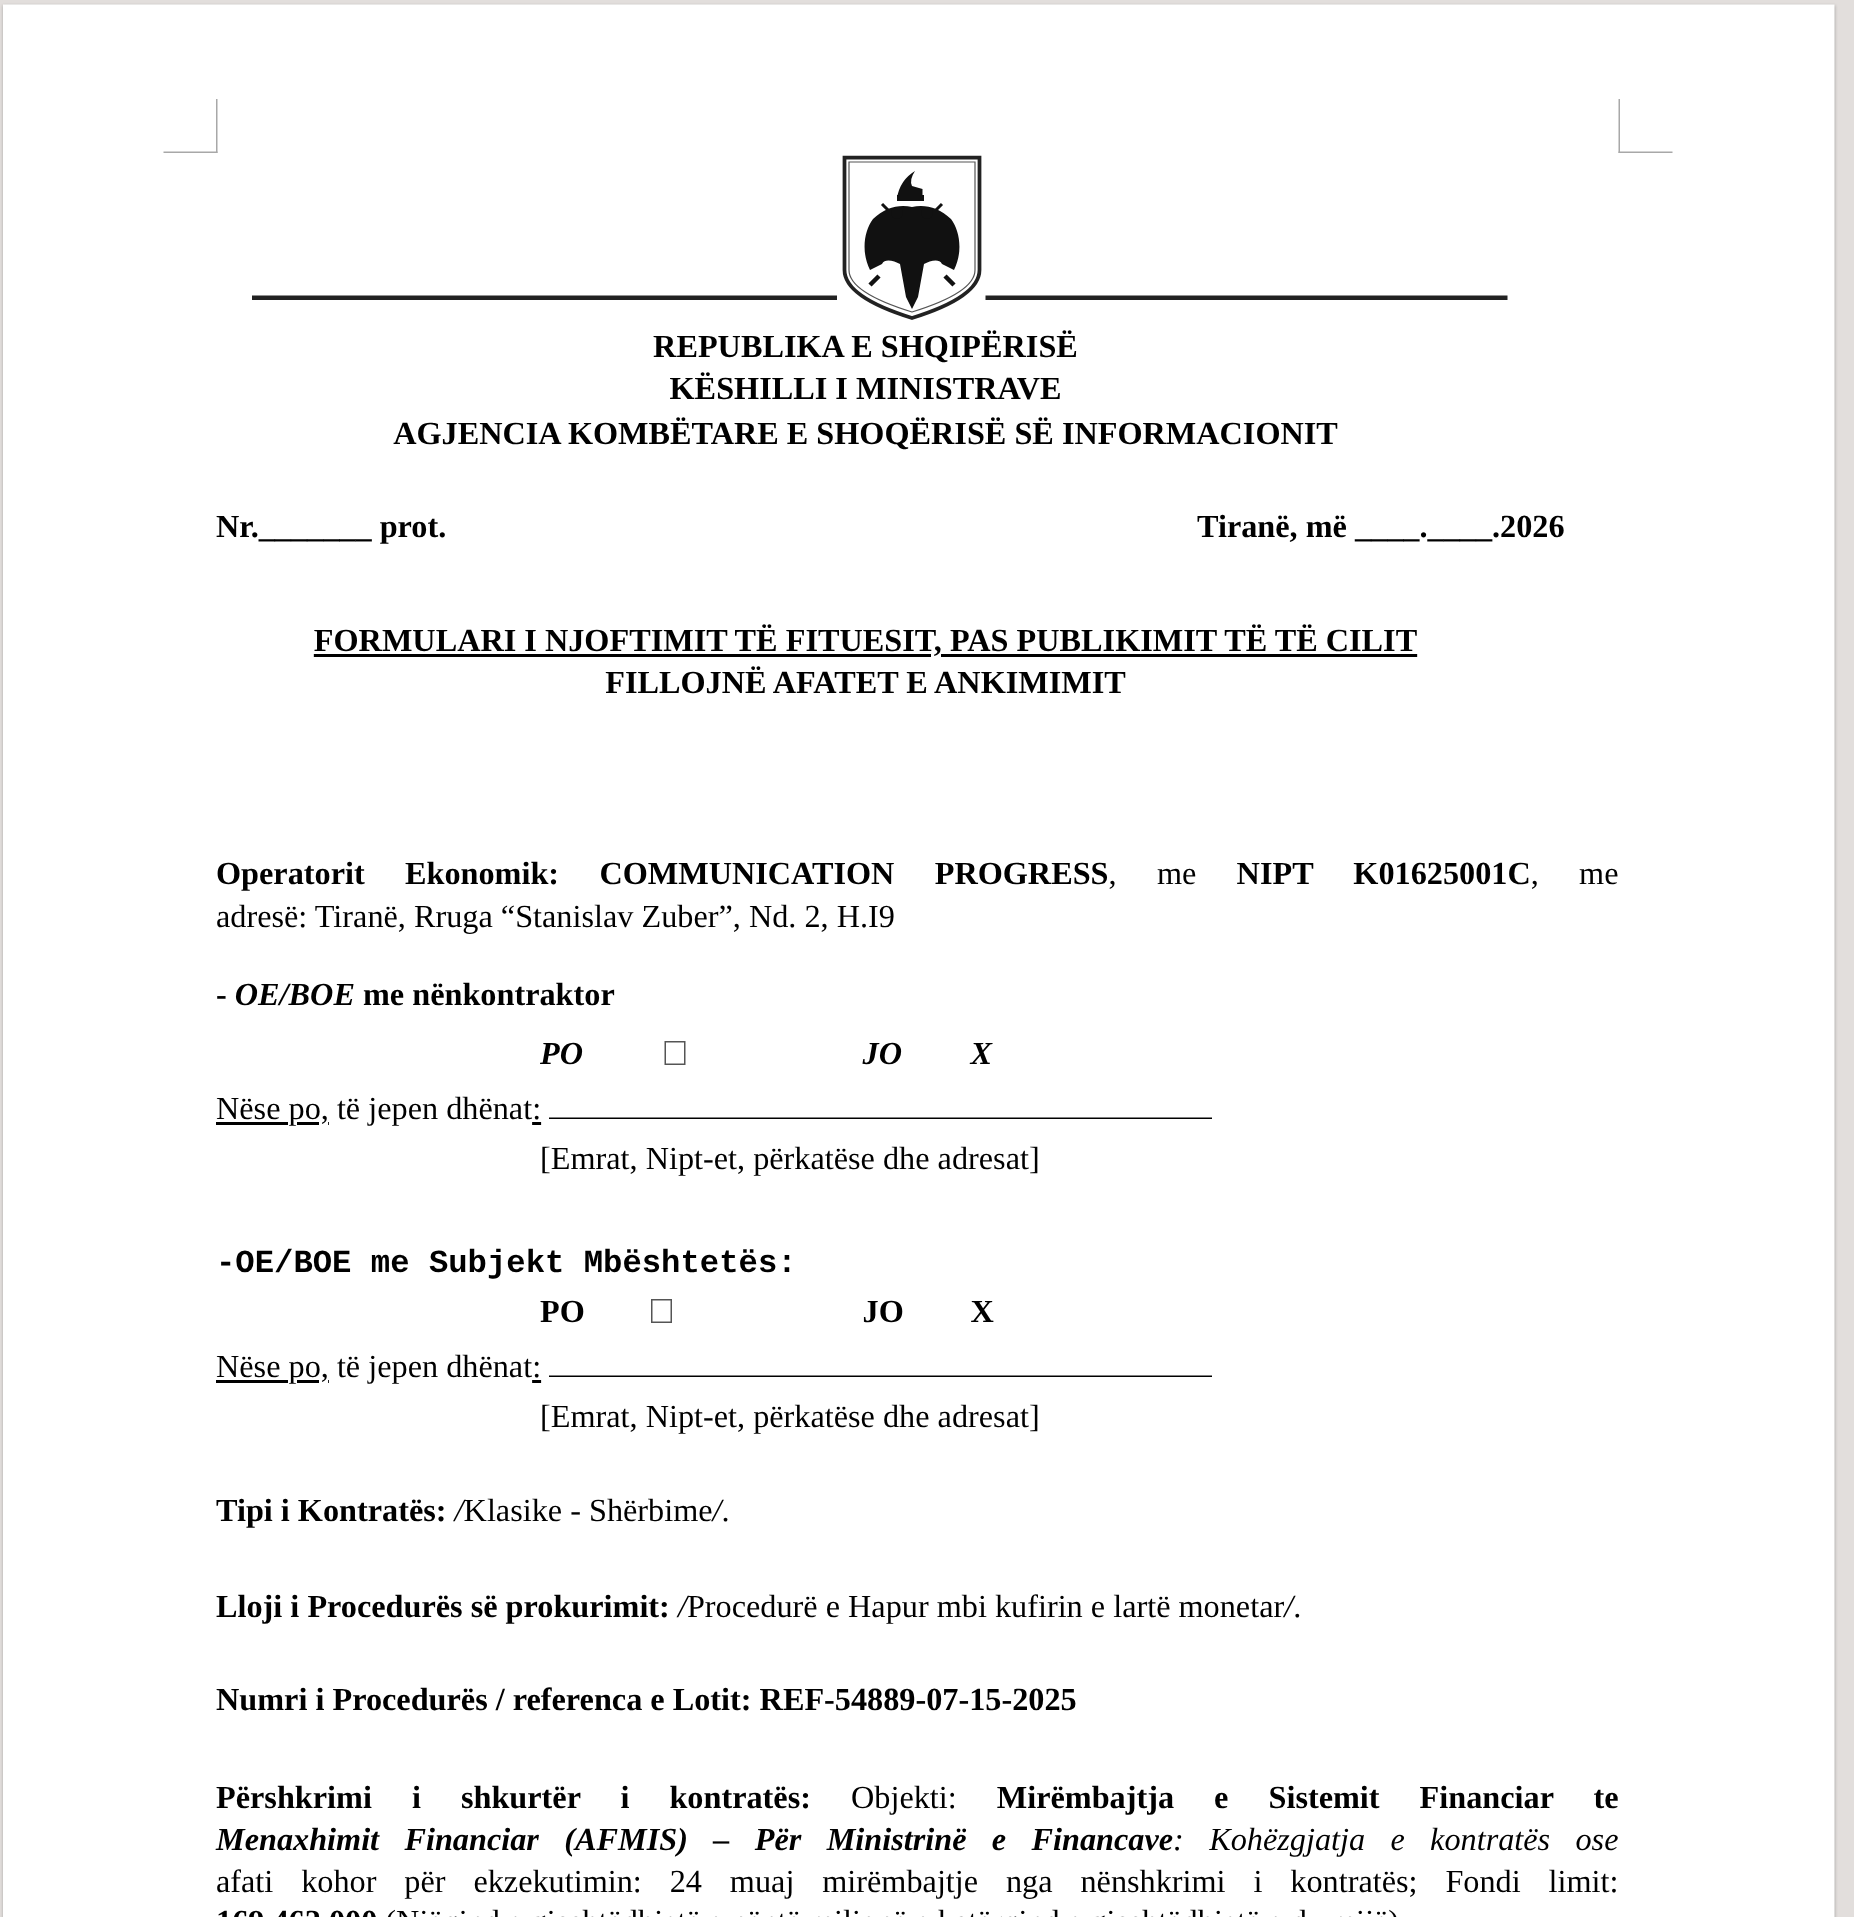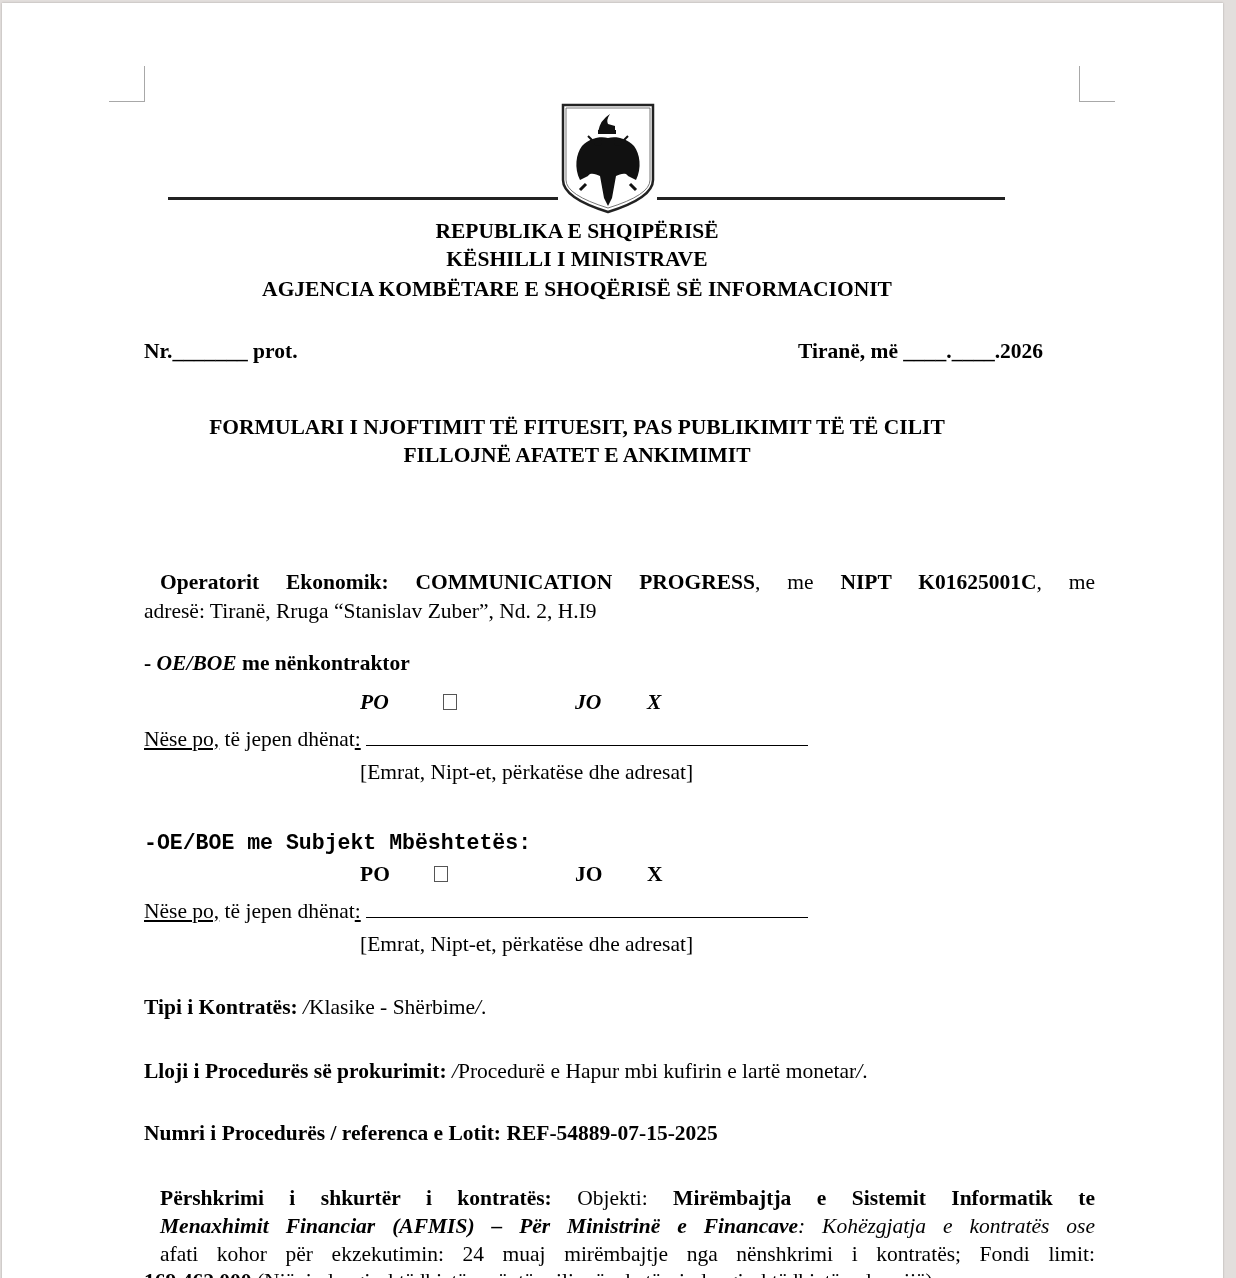--- a/index.html
+++ b/index.html
@@ -26,21 +26,21 @@
   .rule-left { left: 166px; width: 390px; }
   .rule-right { left: 655px; width: 348px; }
 
   .emblem { position: absolute; left: 558px; top: 99px; width: 96px; height: 112px; }
 
   .t { position: absolute; white-space: nowrap; font-size: 21.5px; line-height: 26px; }
   .b { font-weight: bold; }
   .i { font-style: italic; }
   .u { text-decoration: underline; }
   .center { text-align: center; left: 0; width: 1150px; }
-  .just { position: absolute; left: 158px; width: 935px; font-size: 21.5px; line-height: 28px; text-align: justify; text-align-last: justify; white-space: nowrap; }
+  .just { position: absolute; left: 142px; width: 935px; font-size: 21.5px; line-height: 28px; text-align: justify; text-align-last: justify; white-space: nowrap; }
   .line { display: inline-block; border-bottom: 1.5px solid #000; vertical-align: baseline; }
   .box { display: inline-block; width: 12px; height: 14px; border: 1px solid #555; vertical-align: -1px; }
 </style>
 </head>
 <body>
 
 <div class="page">
 
   <div class="crop crop-tl-v"></div>
   <div class="crop crop-tl-h"></div>
@@ -66,21 +66,21 @@
   <div class="t b center" style="top:243px;">KËSHILLI I MINISTRAVE</div>
   <div class="t b center" style="top:273px;">AGJENCIA KOMBËTARE E SHOQËRISË SË INFORMACIONIT</div>
 
   <div class="t b" style="left:142px; top:335px;">
     <span>Nr.</span><span>_______</span> <span>prot.</span>
   </div>
   <div class="t b" style="left:796px; top:335px;">
     <span>Tiranë, më</span> <span>____</span>.<span>____</span><span>.2026</span>
   </div>
 
-  <div class="t b center" style="top:411px;">FORMULARI I NJOFTIMIT TË FITUESIT, PAS PUBLIKIMIT TË TË CILIT</div>
+  <div class="t b center" style="top:411px;text-decoration:underline;">FORMULARI I NJOFTIMIT TË FITUESIT, PAS PUBLIKIMIT TË TË CILIT</div>
   <div class="t b center" style="top:439px;">FILLOJNË AFATET E ANKIMIMIT</div>
 
 
   <div class="just" style="top:565px;">
     <span class="b">Operatorit Ekonomik:</span>
     <span class="b">COMMUNICATION PROGRESS</span><span>, me</span>
     <span class="b">NIPT K01625001C</span><span>, me</span>
   </div>
   <div class="t" style="left:142px; top:595px;">adresë: Tiranë, Rruga “Stanislav Zuber”, Nd. 2, H.I9</div>
 
@@ -117,21 +117,21 @@
     <span class="b">Lloji i Procedurës së prokurimit:</span>
     <span class="i">/</span><span>Procedurë e Hapur mbi kufirin e lartë monetar</span><span class="i">/</span><span>.</span>
   </div>
 
   <div class="t b" style="left:142px; top:1117px;">
     <span>Numri i Procedurës / referenca e Lotit:</span>
     <span>REF-54889-07-15-2025</span>
   </div>
 
   <div class="just" style="top:1181px;">
-    <span class="b">Përshkrimi i shkurtër i kontratës:</span><span style="white-space:pre;"> Objekti: </span><span class="b">Mirëmbajtja e Sistemit Informatik te</span>
+    <span class="b">Përshkrimi i shkurtër i kontratës:</span><span style="white-space:pre;"> Objekti: </span><span class="b">Mirëmbajtja e Sistemit Financiar te</span>
   </div>
   <div class="just" style="top:1209px;font-style:italic;">
     <span class="b">Menaxhimit Financiar (AFMIS) – Për Ministrinë e Financave</span><span>: Kohëzgjatja e kontratës ose</span>
   </div>
   <div class="just" style="top:1237px;">afati kohor për ekzekutimin: 24 muaj mirëmbajtje nga nënshkrimi i kontratës; Fondi limit:</div>
   <div class="t" style="left:142px; top:1265px;">
     <span class="b">169.462.000</span><span style="white-space:pre;"> (Njëqind e gjashtëdhjetë e nëntë milionë e katërqind e gjashtëdhjetë e dy mijë)</span>
   </div>
 
 </div>

